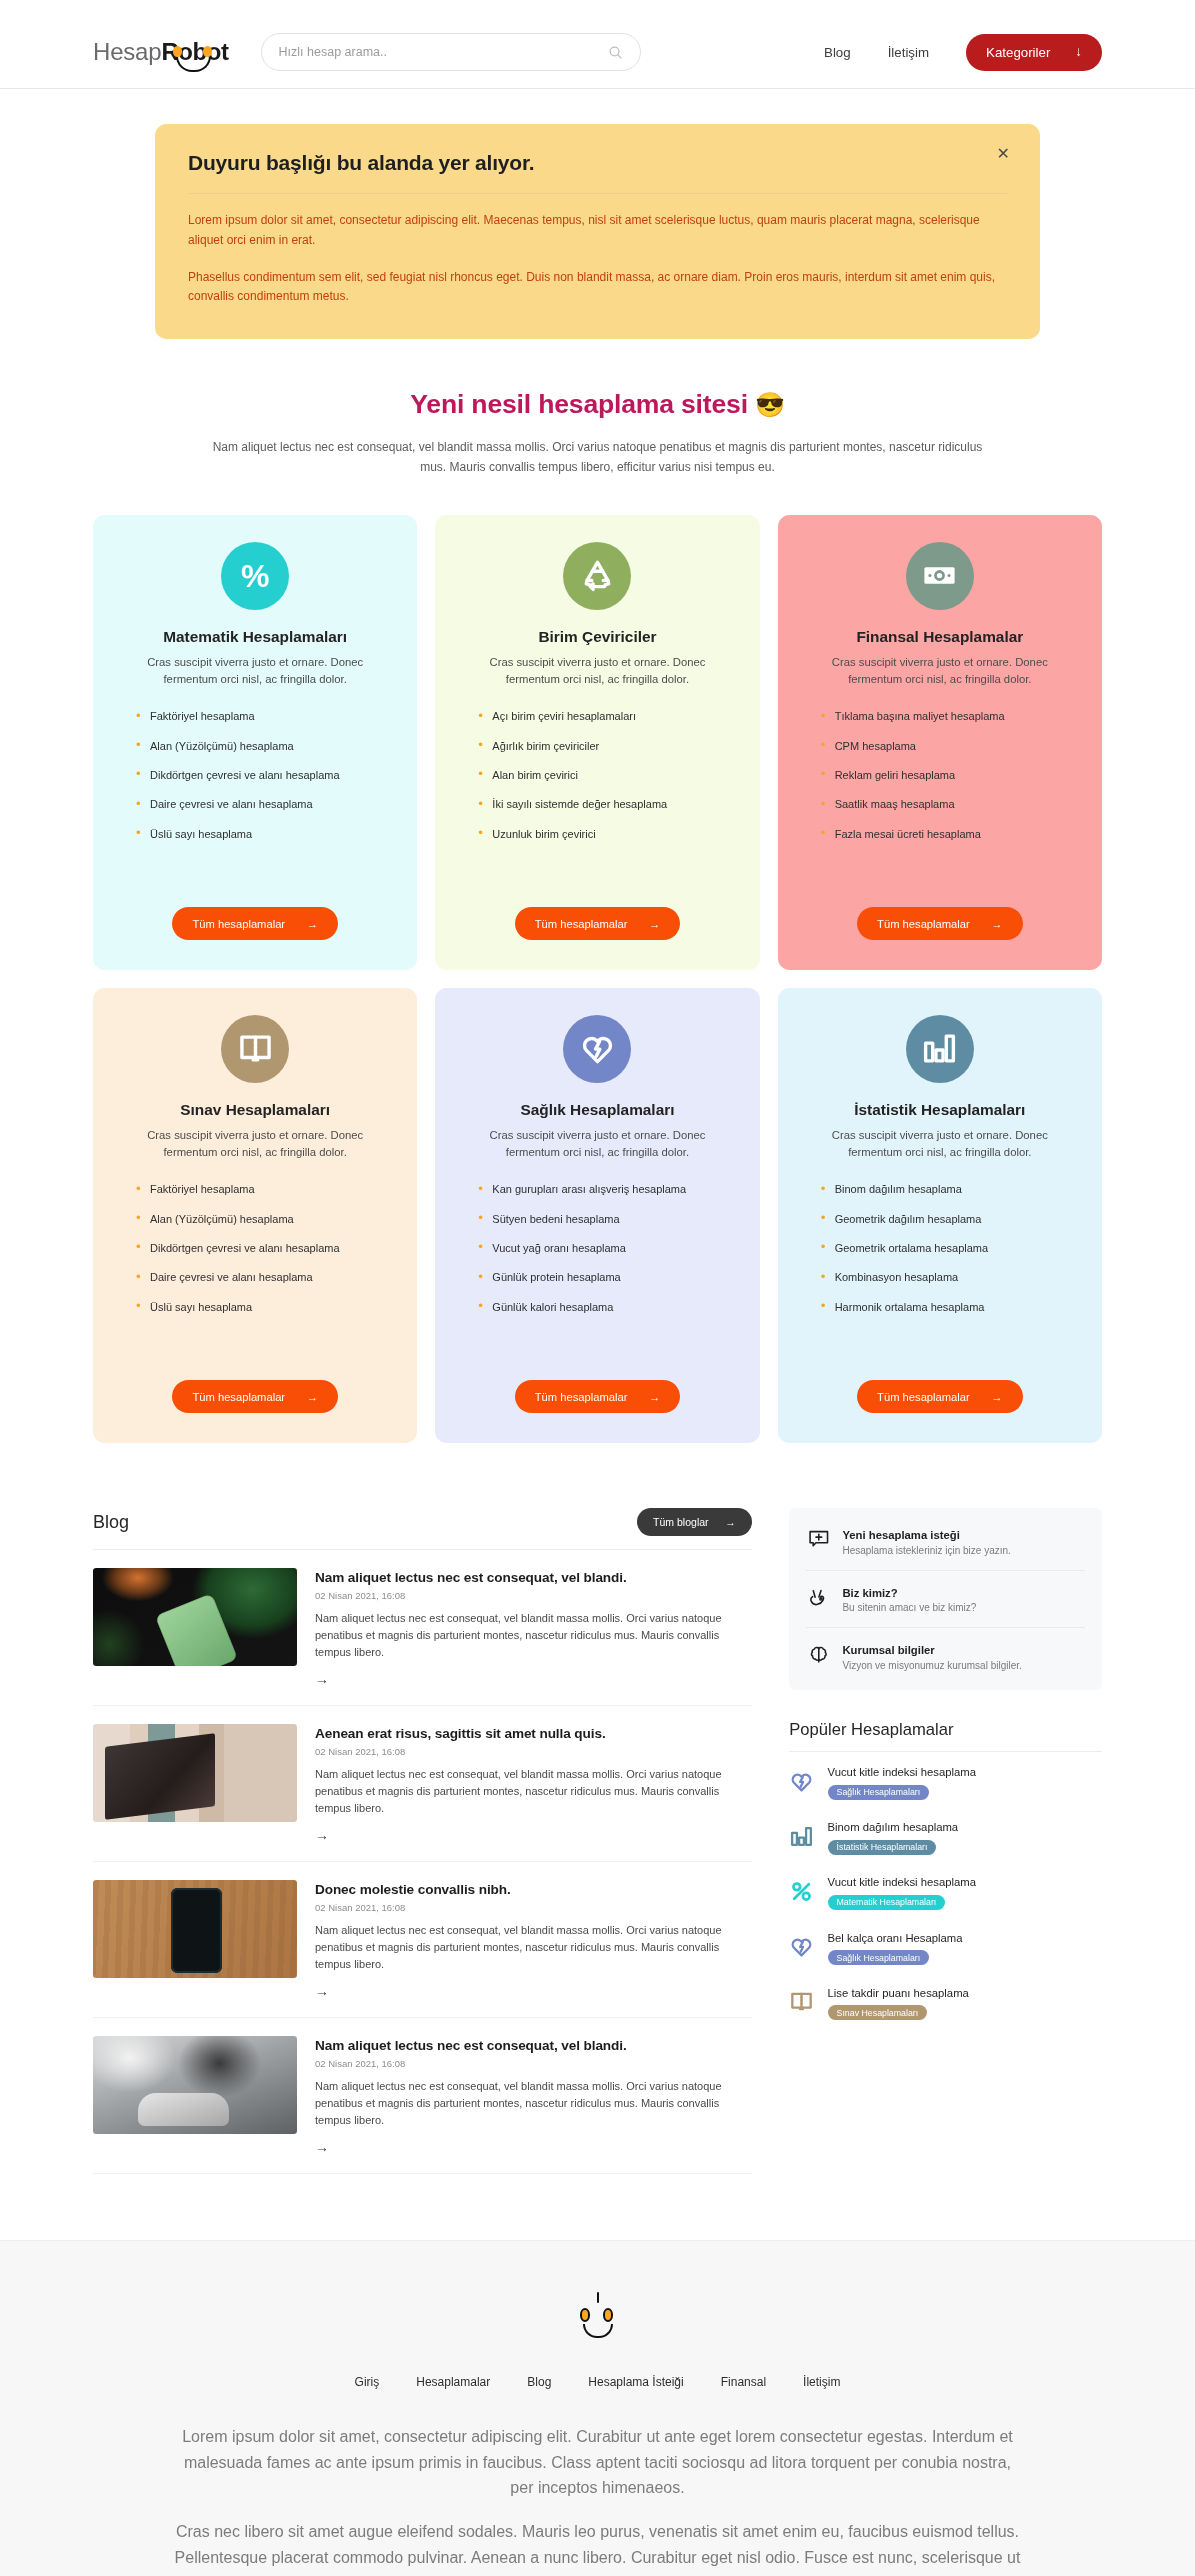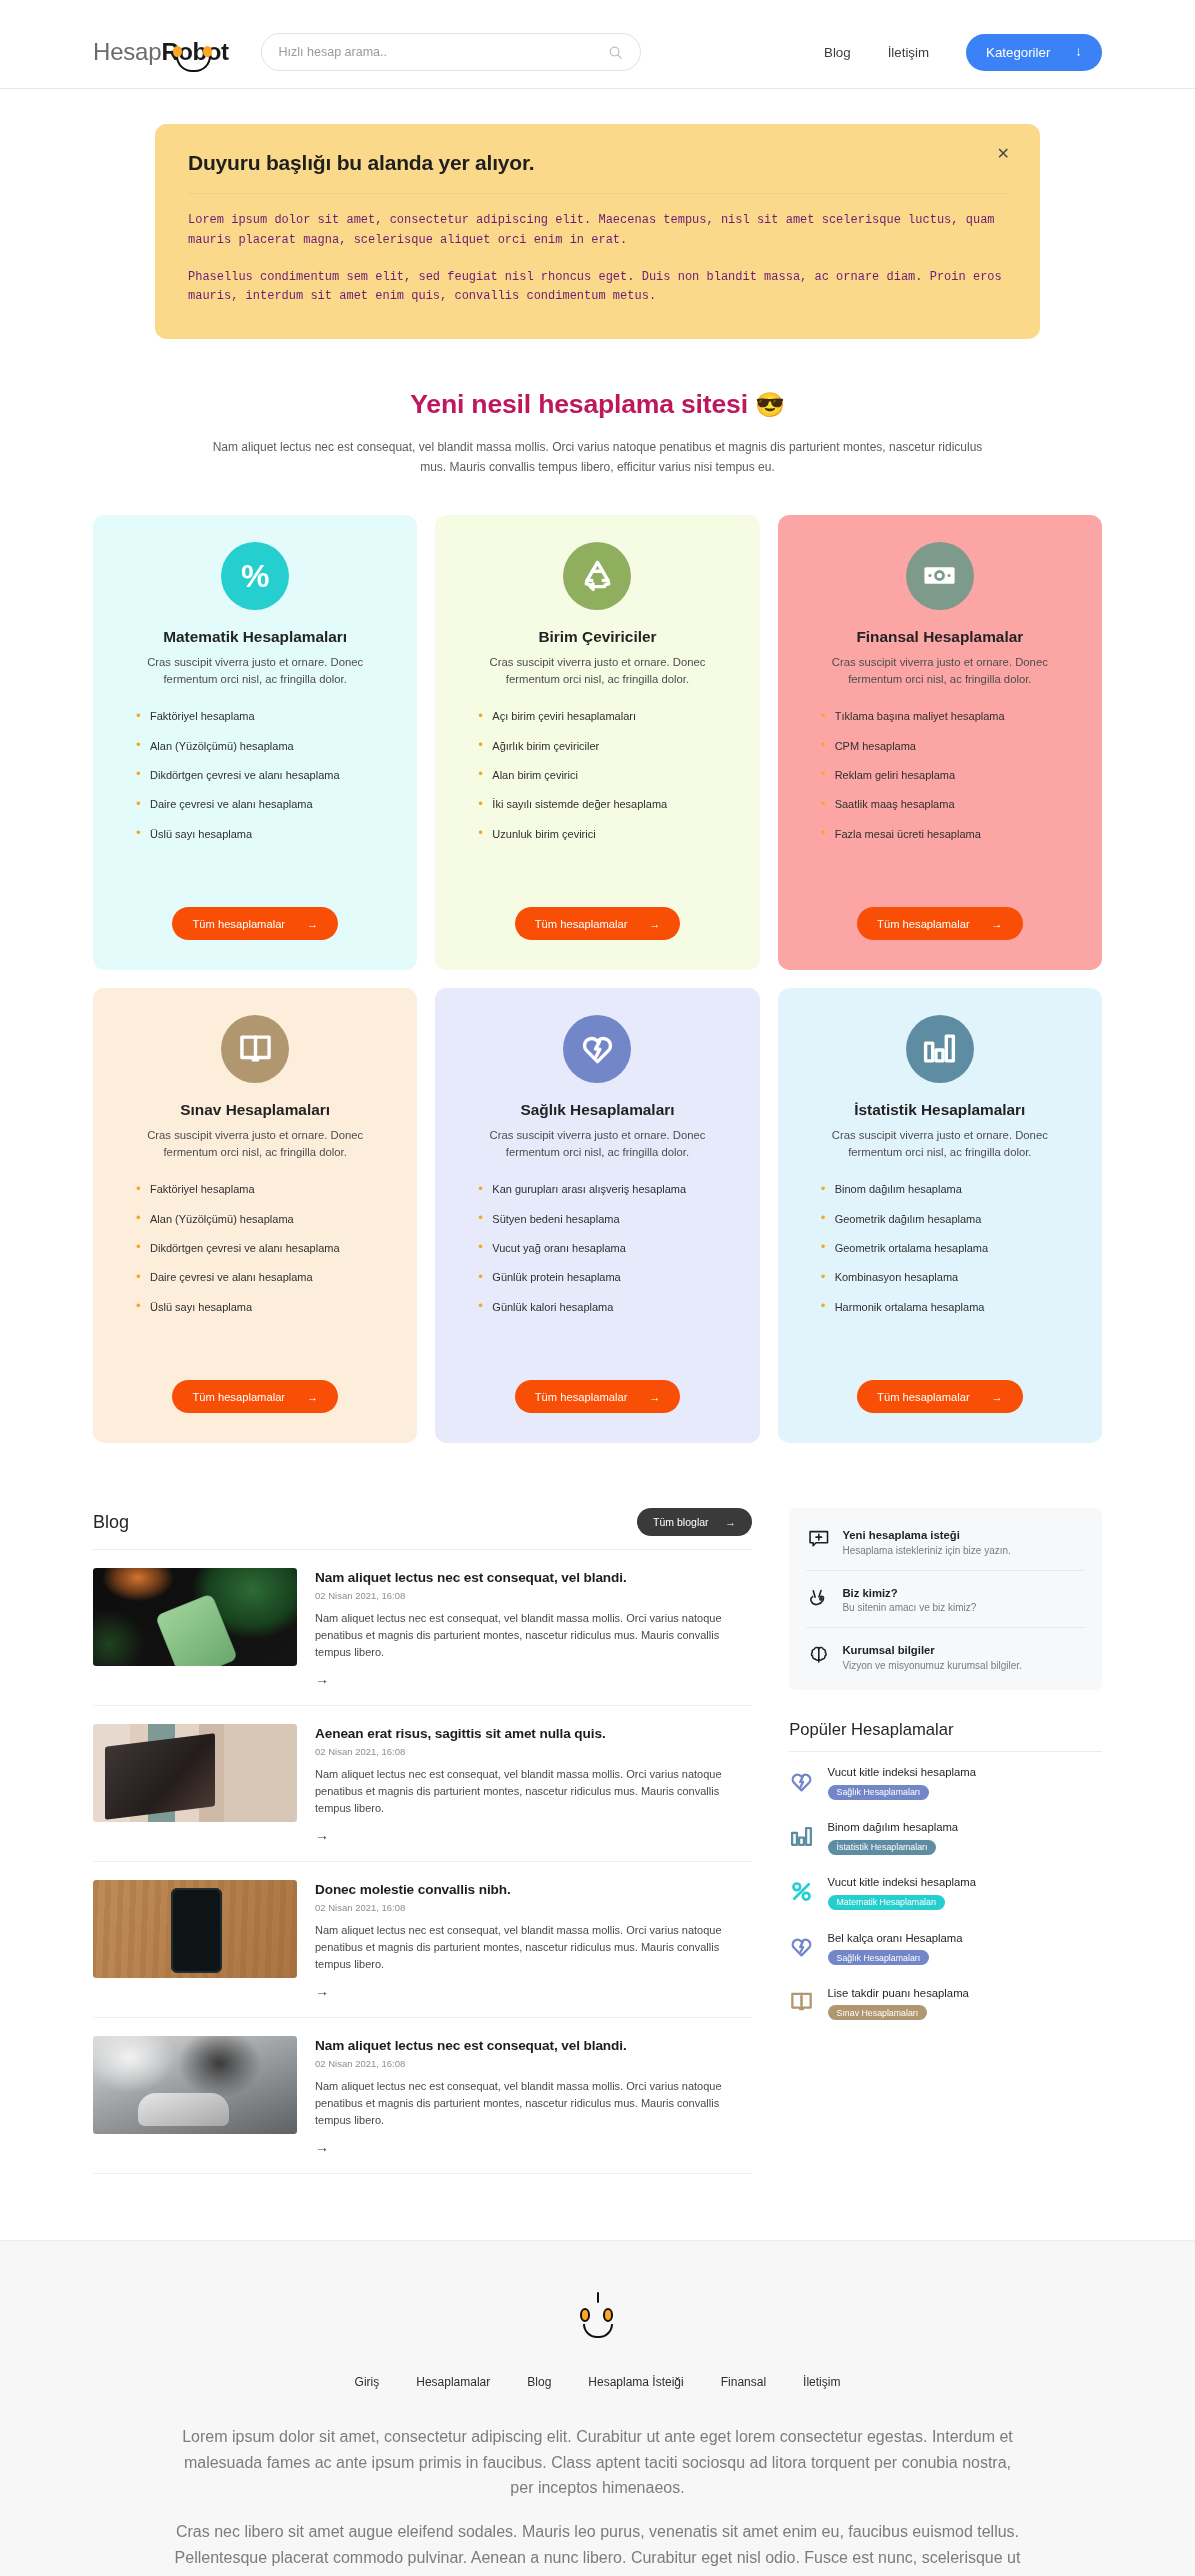--- a/index.html
+++ b/index.html
@@ -56,41 +56,41 @@
     font-size: 12.5px; color: #444; background: transparent;
   }
   .search-box input::placeholder { color: #9b9b9b; }
   .search-icon { width: 15px; height: 15px; flex: none; opacity: .55; }
   nav.main-nav { margin-left: auto; display: flex; align-items: center; gap: 37px; }
   nav.main-nav a {
     color: #3c3c3c; text-decoration: none; font-size: 13.3px;
   }
   .btn-categories {
     display: flex; align-items: center; gap: 25px;
-    background: #3b82f6; color: #fff;
+    background: #b91c1c; color: #fff;
     border: none; border-radius: 20px;
     height: 37px; padding: 0 20px;
     font-family: "Liberation Sans", sans-serif;
     font-size: 13.3px; cursor: pointer;
   }
   .btn-categories .arw { font-size: 13.3px; line-height: 1; }
 
   
   .announce-zone { padding: 35px 0 0; }
   .announce {
     width: 885px; margin: 0 auto;
     background: #fbd98b; border-radius: 11.6px;
     padding: 26.6px 33px 32px; position: relative;
   }
   .announce h2 {
     font-size: 21px; font-weight: 700; color: #1f1f1f;
     padding-bottom: 18px; letter-spacing: -0.2px;
   }
   .announce .rule { height: 0.8px; background: #eccf8d; margin-bottom: 18px; }
-  .announce p { font-size: 12px; line-height: 1.65; color: #701a75; font-family: Liberation Mono, monospace; }
+  .announce p { font-size: 12px; line-height: 1.65; color: #c2410c; }
   .announce p + p { margin-top: 16.6px; }
   .announce .close-x {
     position: absolute; right: 30px; top: 21.6px;
     font-size: 16px; color: #4a4a4a; cursor: pointer;
     background: none; border: none; line-height: 1;
     font-family: "Liberation Sans", sans-serif;
   }
 
   
   .hero { text-align: center; padding: 50px 0 38px; }

